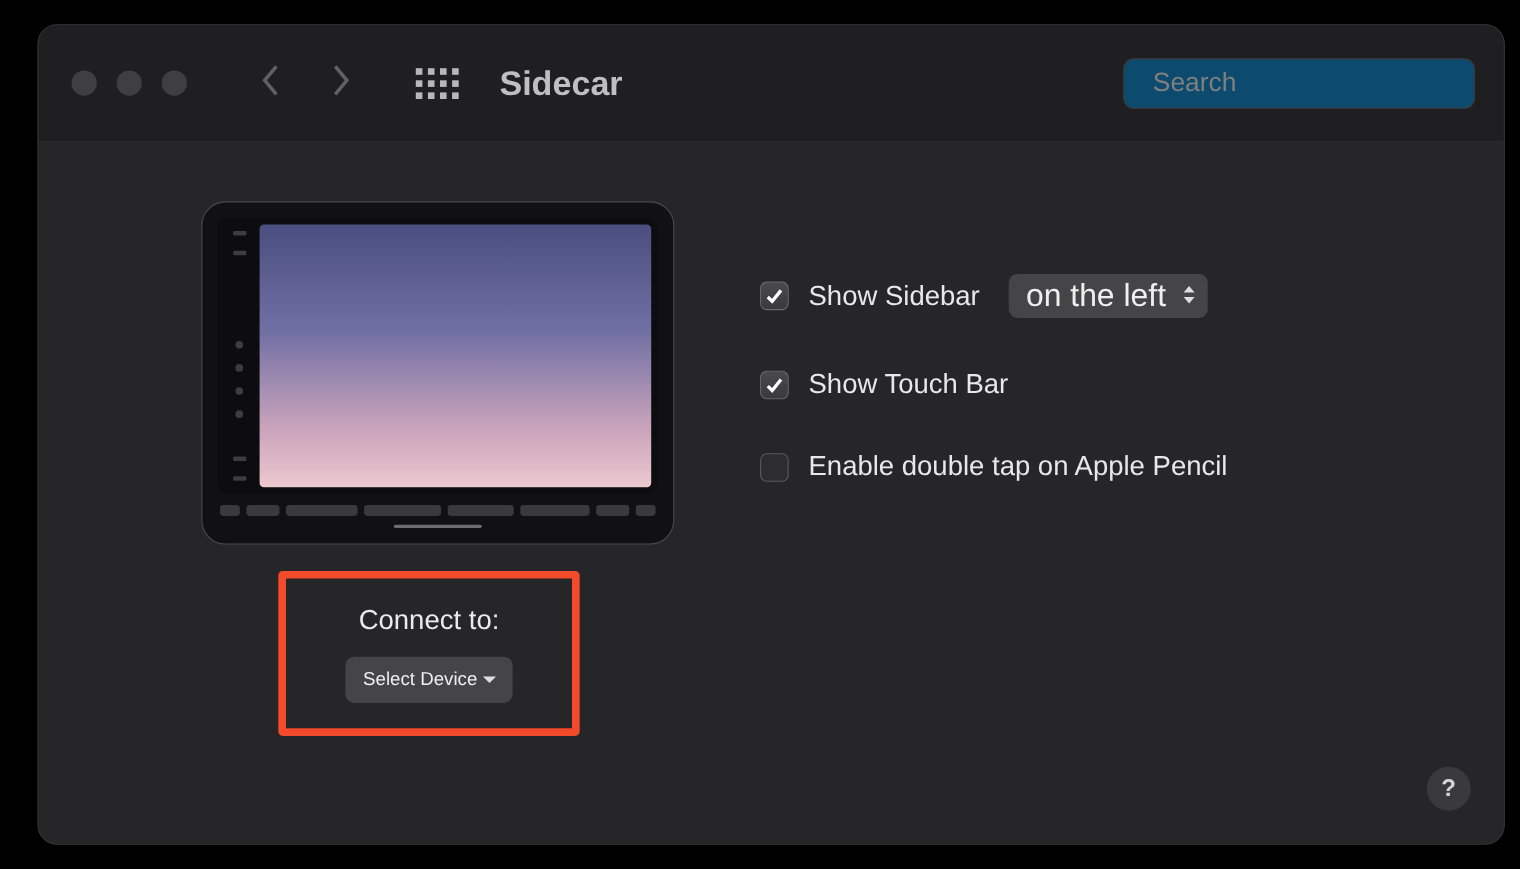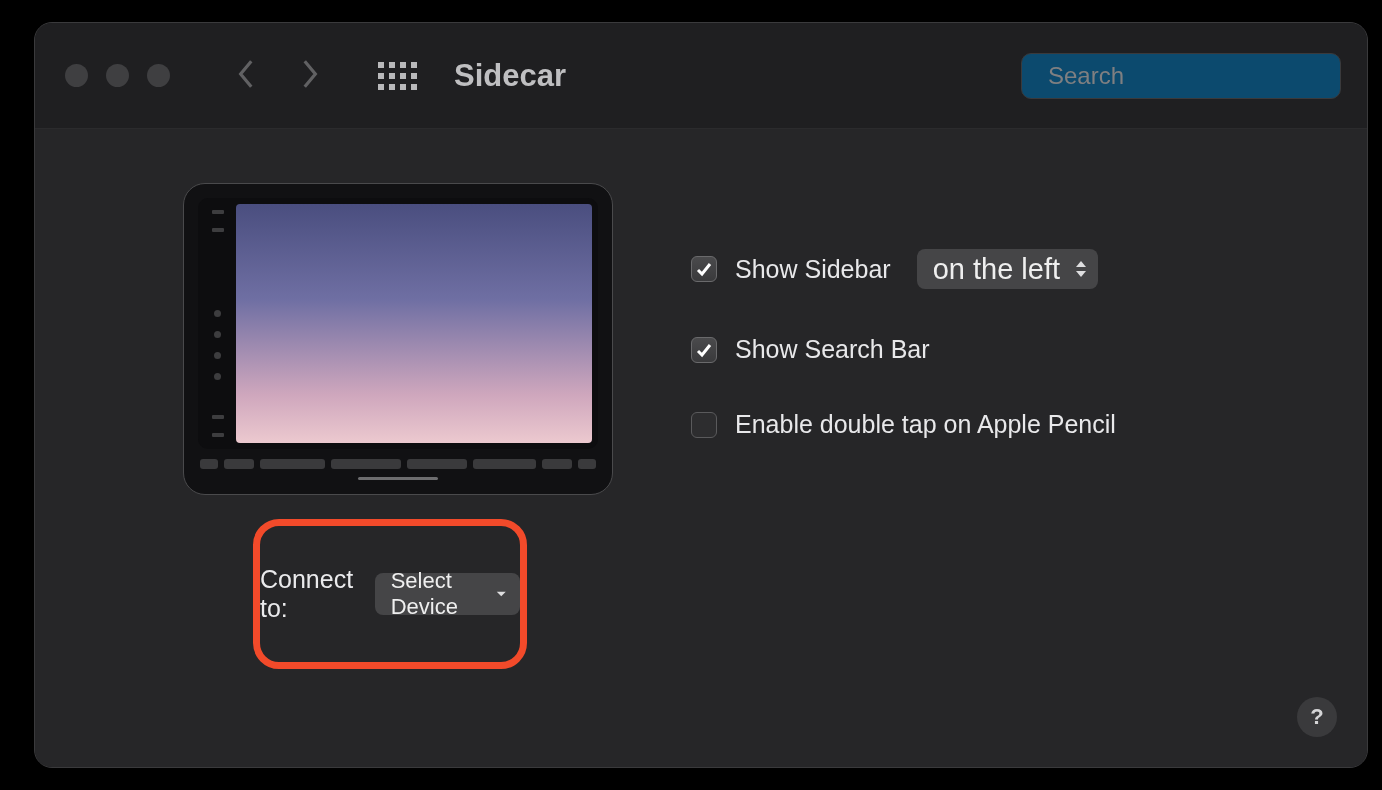--- a/index.html
+++ b/index.html
@@ -125,32 +125,32 @@
     background: #6d6d6f;
     margin: 4px auto 0 auto;
   }
 
   
   .connect-box {
     position: absolute;
     left: 218px; top: 390px;
     width: 274px; height: 150px;
     border: 7px solid #f24a2a;
-    border-radius: 26px;
-    display: flex; flex-direction: row;
+    border-radius: 4px;
+    display: flex; flex-direction: column;
     align-items: center; justify-content: center; gap: 18px;
   }
   .connect-label { font-size: 25px; color: #eaeaec; }
   .select-btn {
     background: #454547;
     border-radius: 8px;
     height: 42px;
     padding: 0 14px 0 16px;
     display: flex; align-items: center; gap: 4px;
-    font-size: 22px; color: #efefef;
+    font-size: 17px; color: #efefef;
     cursor: default;
   }
   .select-btn svg { width: 14px; height: 10px; fill: #dedee0; }
 
   
   .options {
     position: absolute;
     left: 656px; top: 120px;
     display: flex; flex-direction: column; gap: 46px;
   }
@@ -299,21 +299,21 @@
           </span>
         </div>
       </div>
 
       <div class="opt-row">
         <div class="checkbox checked">
           <svg viewBox="0 0 16 16">
               <polyline points="2,9 6,13 14,3"></polyline>
             </svg>
         </div>
-        <span class="opt-label">Show Search Bar</span>
+        <span class="opt-label">Show Touch Bar</span>
       </div>
 
       <div class="opt-row">
         <div class="checkbox"></div>
         <span class="opt-label">Enable double tap on Apple Pencil</span>
       </div>
     </div>
 
     <div class="help-btn">
       <span>?</span>

